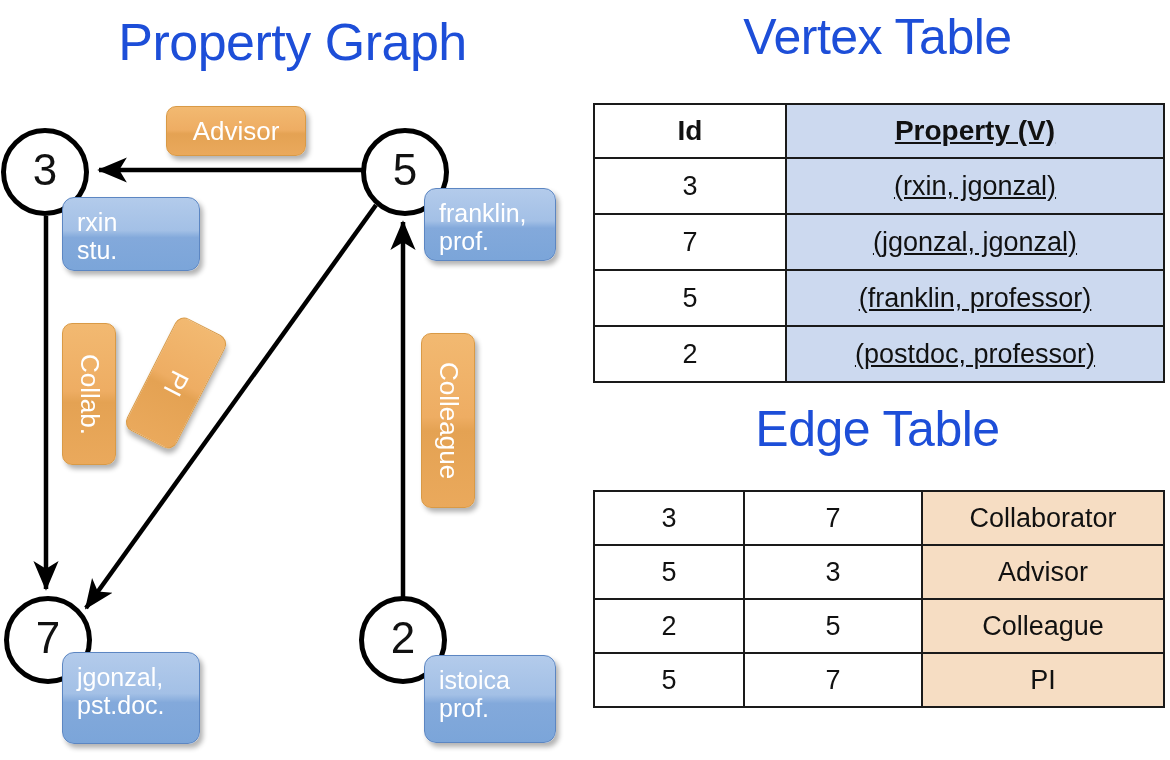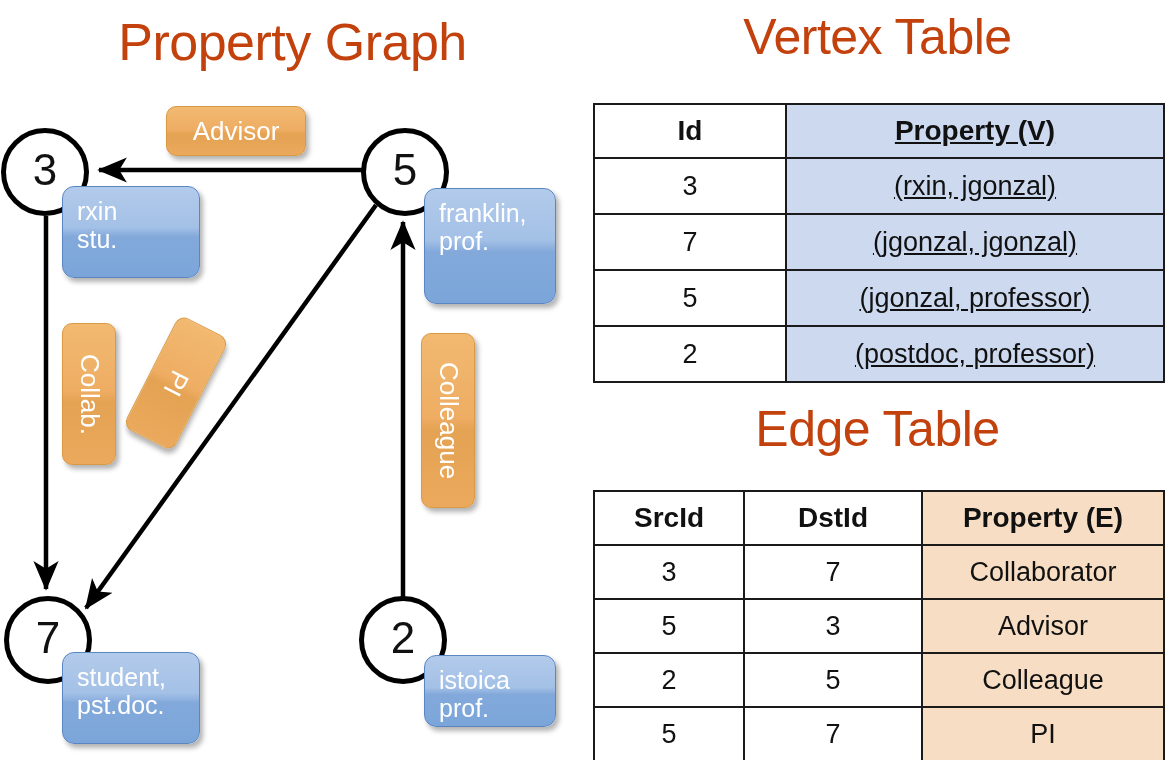--- a/index.html
+++ b/index.html
@@ -9,21 +9,21 @@
     position:relative;overflow:hidden;
     -webkit-font-smoothing:antialiased;
   }
   .stage{position:absolute;left:0;top:0;width:1170px;height:760px;}
 
   
   .title{
     position:absolute;
     font-family:"Liberation Sans", sans-serif;
     font-weight:300;
-    color:#c2410c;
+    color:#1d4ed8;
     white-space:nowrap;
     letter-spacing:-0.5px;
   }
   #title-property-graph{left:0;top:12px;width:585px;text-align:center;font-size:52px;}
   #title-vertex-table{left:585px;top:8px;width:585px;text-align:center;font-size:50px;}
   #title-edge-table{left:585px;top:400px;width:585px;text-align:center;font-size:50px;}
 
   
   #graph-svg{position:absolute;left:0;top:0;width:585px;height:760px;}
 
@@ -141,36 +141,36 @@
   <div class="node" style="left:361px;top:128px;width:88px;height:88px;">
     <span>5</span>
   </div>
   <div class="node" style="left:4px;top:596px;width:88px;height:88px;">
     <span>7</span>
   </div>
   <div class="node" style="left:359px;top:596px;width:88px;height:88px;">
     <span>2</span>
   </div>
 
-  <div class="propbox" style="left:62px;top:186px;width:138px;height:92px;">
+  <div class="propbox" style="left:62px;top:197px;width:138px;height:74px;">
     <div>rxin</div>
     <div>stu.</div>
   </div>
 
-  <div class="propbox" style="left:424px;top:188px;width:132px;height:116px;">
+  <div class="propbox" style="left:424px;top:188px;width:132px;height:73px;">
     <div>franklin,</div>
     <div>prof.</div>
   </div>
 
   <div class="propbox" style="left:62px;top:652px;width:138px;height:92px;">
-    <div>student,</div>
+    <div>jgonzal,</div>
     <div>pst.doc.</div>
   </div>
 
-  <div class="propbox" style="left:424px;top:655px;width:132px;height:72px;">
+  <div class="propbox" style="left:424px;top:655px;width:132px;height:88px;">
     <div>istoica</div>
     <div>prof.</div>
   </div>
 
   <table class="tbl" id="vertex-table">
     <colgroup>
         <col style="width:192px">
         <col style="width:378px">
       </colgroup>
     <tbody>
@@ -181,42 +181,37 @@
       <tr>
         <td>3</td>
         <td class="vfill">(rxin, jgonzal)</td>
       </tr>
       <tr>
         <td>7</td>
         <td class="vfill">(jgonzal, jgonzal)</td>
       </tr>
       <tr>
         <td>5</td>
-        <td class="vfill">(jgonzal, professor)</td>
+        <td class="vfill">(franklin, professor)</td>
       </tr>
       <tr>
         <td>2</td>
         <td class="vfill">(postdoc, professor)</td>
       </tr>
     </tbody>
   </table>
 
   <table class="tbl" id="edge-table">
     <colgroup>
         <col style="width:150px">
         <col style="width:178px">
         <col style="width:242px">
       </colgroup>
     <tbody>
       <tr>
-        <td class="hdr">SrcId</td>
-        <td class="hdr">DstId</td>
-        <td class="hdr efill">Property (E)</td>
-      </tr>
-      <tr>
         <td>3</td>
         <td>7</td>
         <td class="efill">Collaborator</td>
       </tr>
       <tr>
         <td>5</td>
         <td>3</td>
         <td class="efill">Advisor</td>
       </tr>
       <tr>

